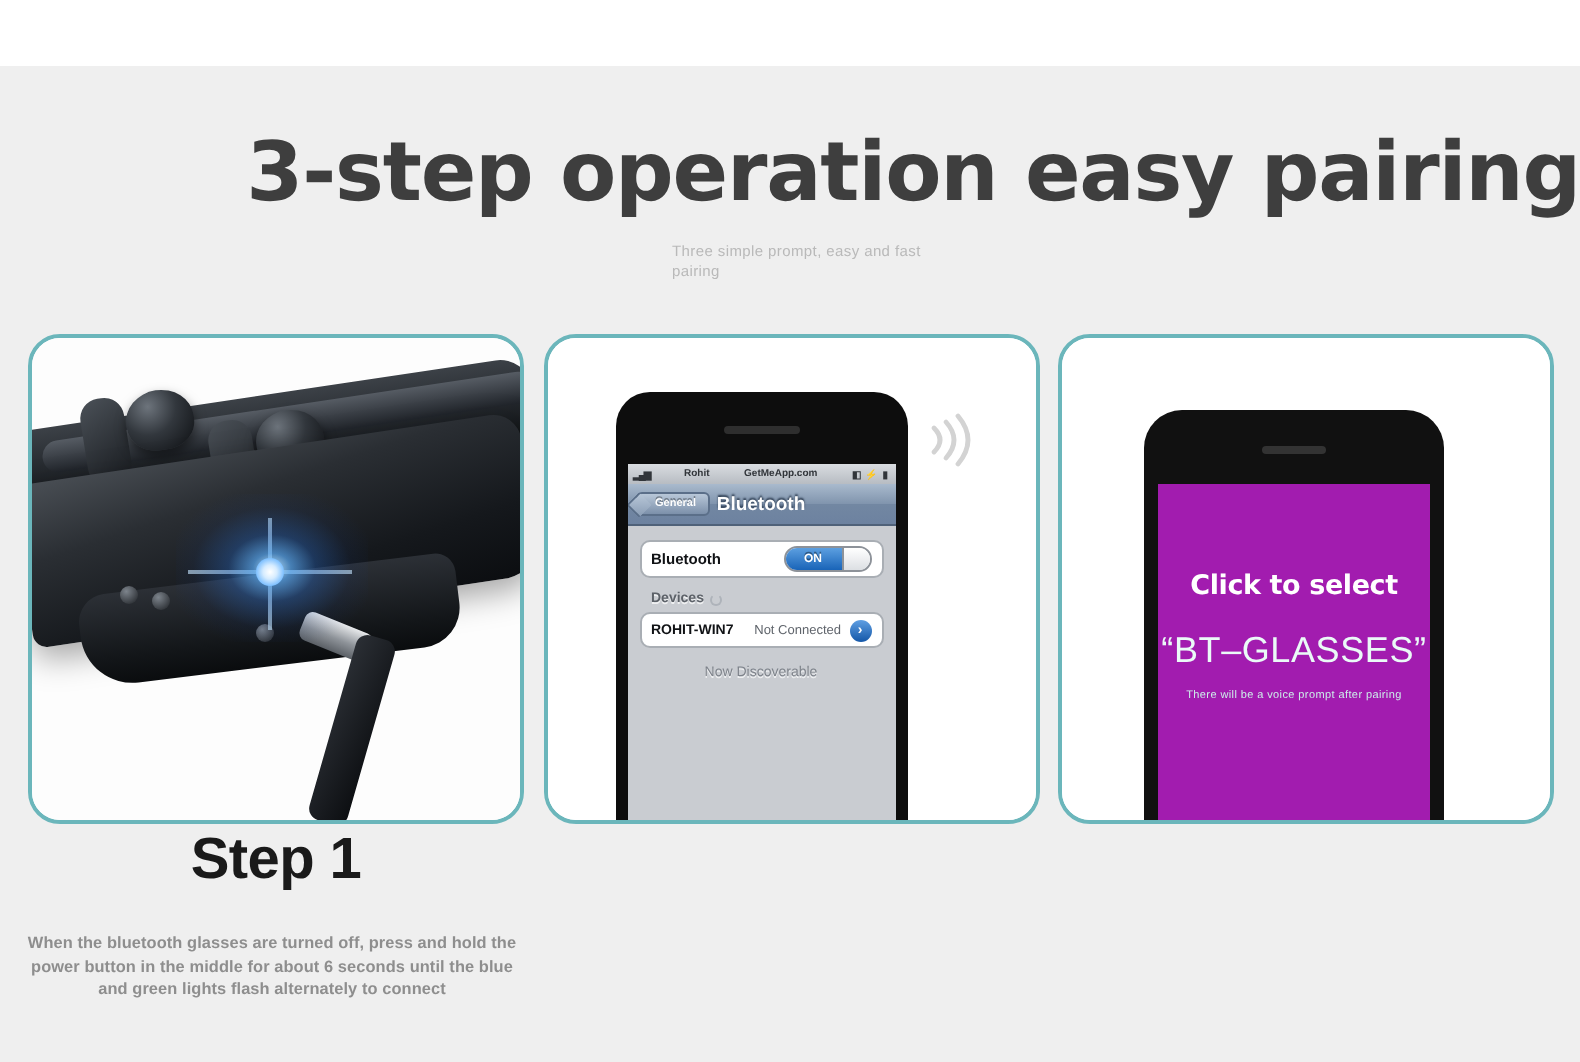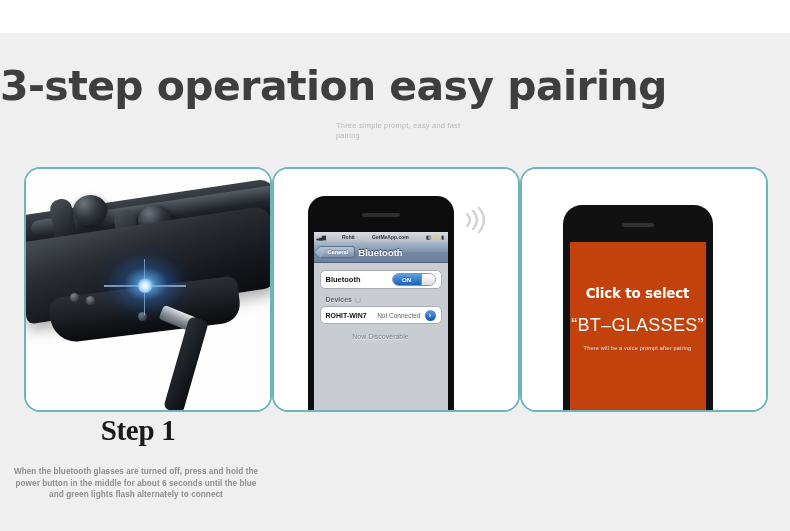--- a/index.html
+++ b/index.html
@@ -31,21 +31,21 @@
     width: 790px;
     height: 531px;
   }
 
   
   .headline {
     position: absolute;
     top: 62px;
     left: 0;
     width: 790px;
-    text-align: left;
+    text-align: right;
     font-size: 41px;
     font-weight: bold;
     color: #3e3e3e;
     letter-spacing: -0.6px;
     font-family: "DejaVu Sans", sans-serif;
   }
 
   .subhead {
     position: absolute;
     top: 121px;
@@ -59,21 +59,21 @@
   }
 
   
   .cards {
     position: absolute;
     top: 167px;
     left: 14px;
     width: 763px;
     height: 245px;
     display: flex;
-    justify-content: center;
+    justify-content: space-between;
   }
 
   .card {
     width: 248px;
     height: 245px;
     border: 2px solid #6bb6bb;
     border-radius: 16px;
     background: #ffffff;
     position: relative;
     overflow: hidden;
@@ -395,21 +395,21 @@
     margin-left: -16px;
     background: #333;
     border-radius: 2px;
   }
   .phone3-screen {
     position: absolute;
     left: 7px;
     top: 37px;
     width: 136px;
     height: 172px;
-    background: #c2410c;
+    background: #a21caf;
     overflow: hidden;
     text-align: center;
   }
   .t3-line1 {
     margin-top: 43px;
     font-size: 13.5px;
     font-weight: bold;
     color: #ffffff;
     font-family: "DejaVu Sans", sans-serif;
     letter-spacing: -0.2px;
@@ -436,21 +436,21 @@
     width: 763px;
     display: flex;
     justify-content: space-between;
   }
   .step-label {
     width: 248px;
     text-align: center;
     font-size: 29px;
     font-weight: bold;
     color: #1a1a1a;
-    font-family: Liberation Serif, serif;
+    font-family: Liberation Sans, sans-serif;
     letter-spacing: -0.3px;
   }
   .step-label.accent { color: #5bb5b8; }
 
   
   .captions {
     position: absolute;
     top: 466px;
     left: 8px;
     width: 774px;

